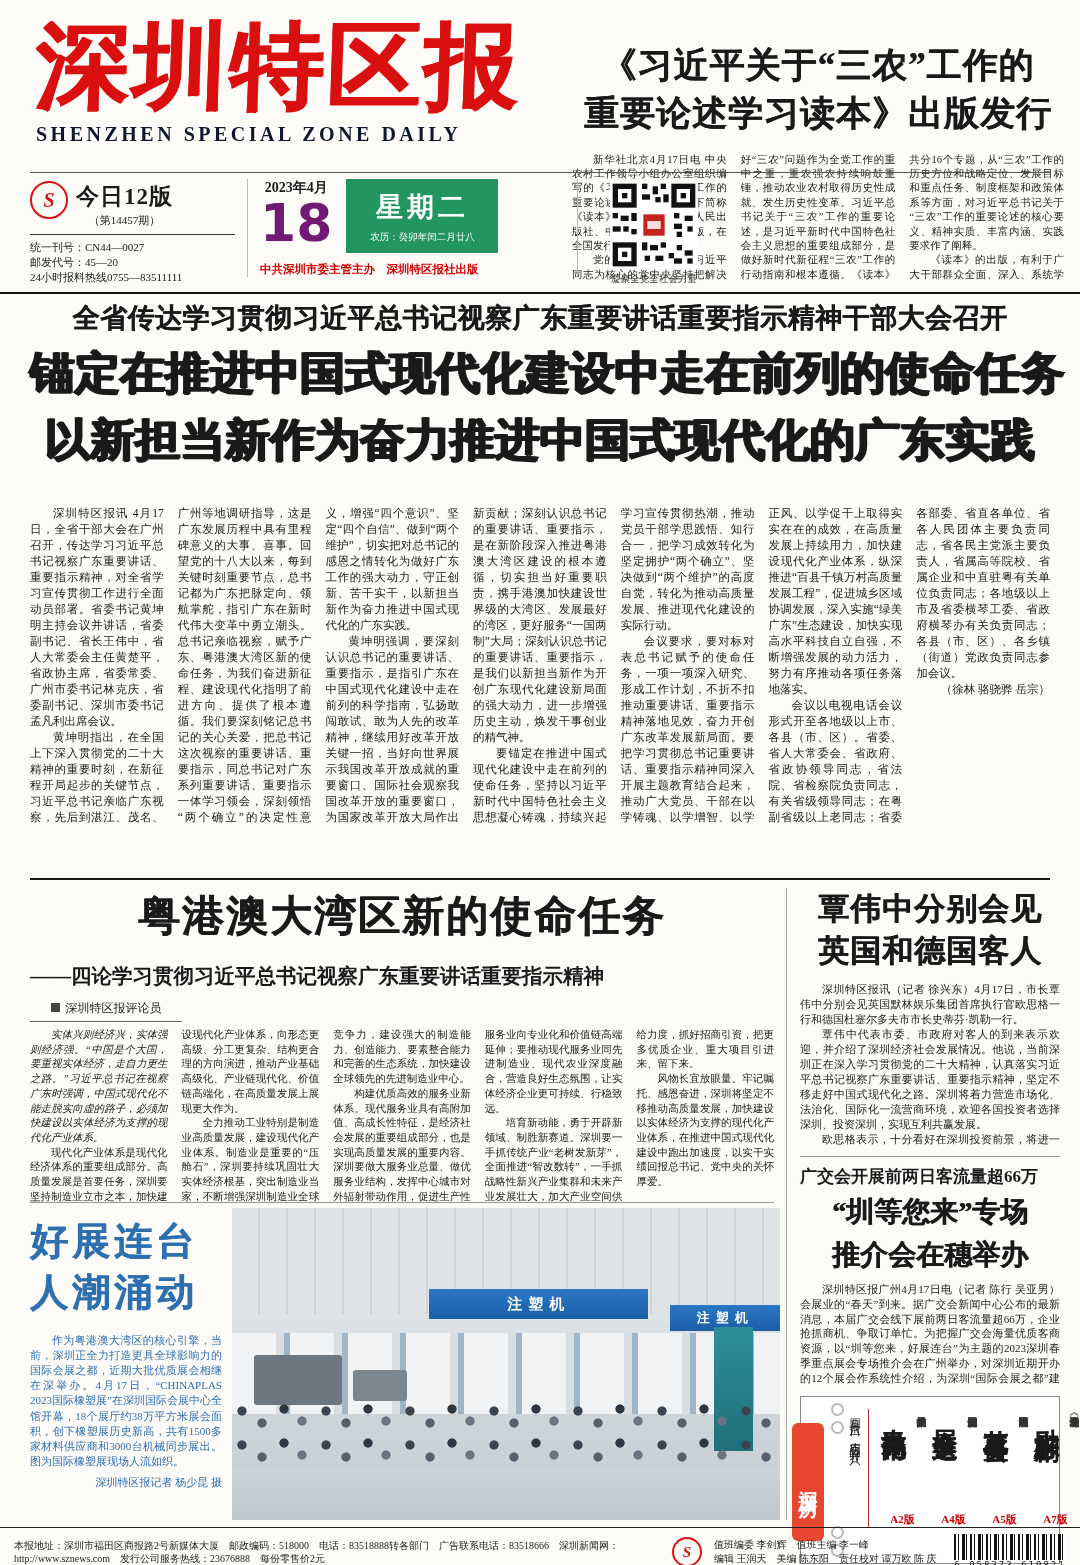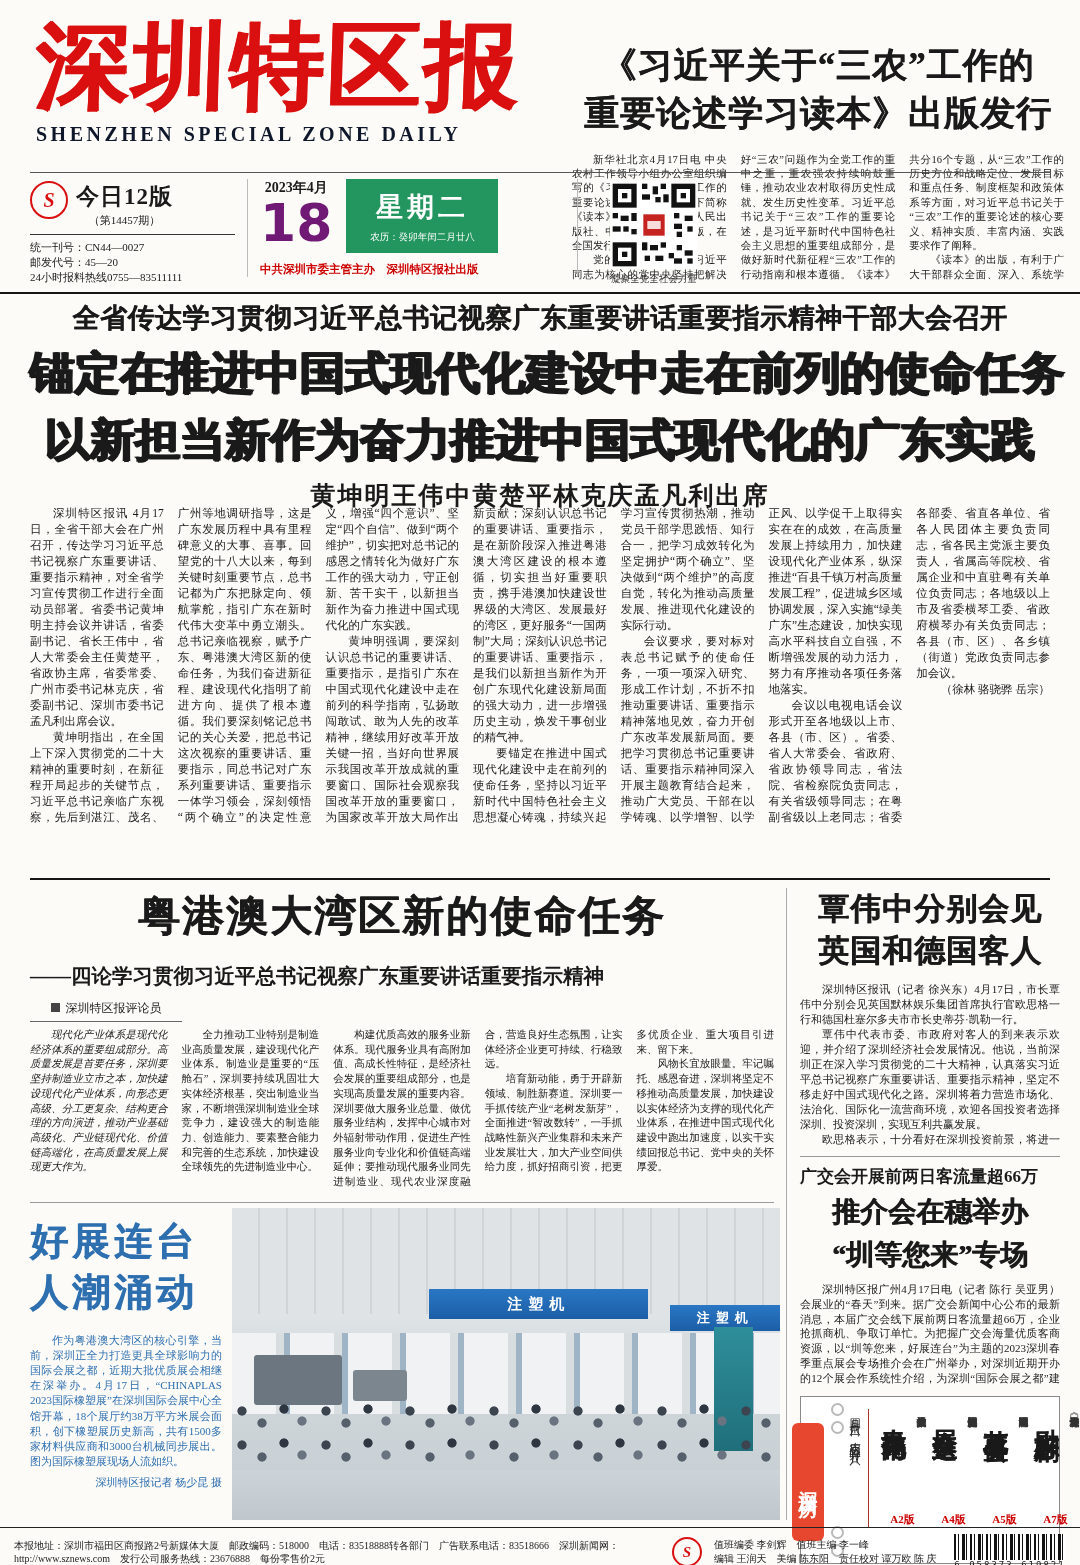--- a/index.html
+++ b/index.html
@@ -247,60 +247,60 @@
       <div class="qr-cap">凝聚全党全社会力量</div>
     </div>
   </div>
 
   <div class="head-rule"></div>
 
   <div class="lead">
     <div class="lead-kicker">全省传达学习贯彻习近平总书记视察广东重要讲话重要指示精神干部大会召开</div>
     <div class="lead-h1">锚定在推进中国式现代化建设中走在前列的使命任务</div>
     <div class="lead-h1">以新担当新作为奋力推进中国式现代化的广东实践</div>
-    <div class="lead-byline">黄坤明王伟中黄楚平林克庆孟凡利出席</div>
   </div>
 
   <div class="lead-body jt">
       <p>深圳特区报讯 4月17日，全省干部大会在广州召开，传达学习习近平总书记视察广东重要讲话、重要指示精神，对全省学习宣传贯彻工作进行全面动员部署。省委书记黄坤明主持会议并讲话，省委副书记、省长王伟中，省人大常委会主任黄楚平，省政协主席，省委常委、广州市委书记林克庆，省委副书记、深圳市委书记孟凡利出席会议。</p>
       <p>黄坤明指出，在全国上下深入贯彻党的二十大精神的重要时刻，在新征程开局起步的关键节点，习近平总书记亲临广东视察，先后到湛江、茂名、广州等地调研指导，这是广东发展历程中具有里程碑意义的大事、喜事。回望党的十八大以来，每到关键时刻重要节点，总书记都为广东把脉定向、领航掌舵，指引广东在新时代伟大变革中勇立潮头。总书记亲临视察，赋予广东、粤港澳大湾区新的使命任务，为我们奋进新征程、建设现代化指明了前进方向、提供了根本遵循。我们要深刻铭记总书记的关心关爱，把总书记这次视察的重要讲话、重要指示，同总书记对广东系列重要讲话、重要指示一体学习领会，深刻领悟“两个确立”的决定性意义，增强“四个意识”、坚定“四个自信”、做到“两个维护”，切实把对总书记的感恩之情转化为做好广东工作的强大动力，守正创新、苦干实干，以新担当新作为奋力推进中国式现代化的广东实践。</p>
       <p>黄坤明强调，要深刻认识总书记的重要讲话、重要指示，是指引广东在中国式现代化建设中走在前列的科学指南，弘扬敢闯敢试、敢为人先的改革精神，继续用好改革开放关键一招，当好向世界展示我国改革开放成就的重要窗口、国际社会观察我国改革开放的重要窗口，为国家改革开放大局作出新贡献；深刻认识总书记的重要讲话、重要指示，是在新阶段深入推进粤港澳大湾区建设的根本遵循，切实担当好重要职责，携手港澳加快建设世界级的大湾区、发展最好的湾区，更好服务“一国两制”大局；深刻认识总书记的重要讲话、重要指示，是我们以新担当新作为开创广东现代化建设新局面的强大动力，进一步增强历史主动，焕发干事创业的精气神。</p>
       <p>要锚定在推进中国式现代化建设中走在前列的使命任务，坚持以习近平新时代中国特色社会主义思想凝心铸魂，持续兴起学习宣传贯彻热潮，推动党员干部学思践悟、知行合一，把学习成效转化为坚定拥护“两个确立”、坚决做到“两个维护”的高度自觉，转化为推动高质量发展、推进现代化建设的实际行动。</p>
       <p>会议要求，要对标对表总书记赋予的使命任务，一项一项深入研究、形成工作计划，不折不扣推动重要讲话、重要指示精神落地见效，奋力开创广东改革发展新局面。要把学习贯彻总书记重要讲话、重要指示精神同深入开展主题教育结合起来，推动广大党员、干部在以学铸魂、以学增智、以学正风、以学促干上取得实实在在的成效，在高质量发展上持续用力，加快建设现代化产业体系，纵深推进“百县千镇万村高质量发展工程”，促进城乡区域协调发展，深入实施“绿美广东”生态建设，加快实现高水平科技自立自强，不断增强发展的动力活力，努力有序推动各项任务落地落实。</p>
       <p>会议以电视电话会议形式开至各地级以上市、各县（市、区）。省委、省人大常委会、省政府、省政协领导同志，省法院、省检察院负责同志，有关省级领导同志；在粤副省级以上老同志；省委各部委、省直各单位、省各人民团体主要负责同志，省各民主党派主要负责人，省属高等院校、省属企业和中直驻粤有关单位负责同志；各地级以上市及省委横琴工委、省政府横琴办有关负责同志；各县（市、区）、各乡镇（街道）党政负责同志参加会议。</p>
       <p>（徐林 骆骁骅 岳宗）</p>
     </div>
 
   <div class="rule2"></div>
 
   <div class="commentary">
     <div class="cm-h2">粤港澳大湾区新的使命任务</div>
     <div class="cm-sub">——四论学习贯彻习近平总书记视察广东重要讲话重要指示精神</div>
     <div class="cm-byline">深圳特区报评论员</div>
     <div class="cm-body jt">
+        <p>实体兴则经济兴，实体强则经济强。“中国是个大国，要重视实体经济，走自力更生之路。”习近平总书记在视察广东时强调，中国式现代化不能走脱实向虚的路子，必须加快建设以实体经济为支撑的现代化产业体系。</p>
         <p>现代化产业体系是现代化经济体系的重要组成部分。高质量发展是首要任务，深圳要坚持制造业立市之本，加快建设现代化产业体系，向形态更高级、分工更复杂、结构更合理的方向演进，推动产业基础高级化、产业链现代化、价值链高端化，在高质量发展上展现更大作为。</p>
         <p>全力推动工业特别是制造业高质量发展，建设现代化产业体系。制造业是重要的“压舱石”，深圳要持续巩固壮大实体经济根基，突出制造业当家，不断增强深圳制造业全球竞争力，建设强大的制造能力、创造能力、要素整合能力和完善的生态系统，加快建设全球领先的先进制造业中心。</p>
         <p>构建优质高效的服务业新体系。现代服务业具有高附加值、高成长性特征，是经济社会发展的重要组成部分，也是实现高质量发展的重要内容。深圳要做大服务业总量、做优服务业结构，发挥中心城市对外辐射带动作用，促进生产性服务业向专业化和价值链高端延伸；要推动现代服务业同先进制造业、现代农业深度融合，营造良好生态氛围，让实体经济企业更可持续、行稳致远。</p>
         <p>培育新动能，勇于开辟新领域、制胜新赛道。深圳要一手抓传统产业“老树发新芽”，全面推进“智改数转”，一手抓战略性新兴产业集群和未来产业发展壮大，加大产业空间供给力度，抓好招商引资，把更多优质企业、重大项目引进来、留下来。</p>
         <p>风物长宜放眼量。牢记嘱托、感恩奋进，深圳将坚定不移推动高质量发展，加快建设以实体经济为支撑的现代化产业体系，在推进中国式现代化建设中跑出加速度，以实干实绩回报总书记、党中央的关怀厚爱。</p>
       </div>
   </div>
 
   <div class="right-col">
     <div class="qw-h3">覃伟中分别会见</div>
     <div class="qw-h3">英国和德国客人</div>
     <div class="qw-body jt">
         <p>深圳特区报讯（记者 徐兴东）4月17日，市长覃伟中分别会见英国默林娱乐集团首席执行官欧思格一行和德国杜塞尔多夫市市长史蒂芬·凯勒一行。</p>
         <p>覃伟中代表市委、市政府对客人的到来表示欢迎，并介绍了深圳经济社会发展情况。他说，当前深圳正在深入学习贯彻党的二十大精神，认真落实习近平总书记视察广东重要讲话、重要指示精神，坚定不移走好中国式现代化之路。深圳将着力营造市场化、法治化、国际化一流营商环境，欢迎各国投资者选择深圳、投资深圳，实现互利共赢发展。</p>
         <p>欧思格表示，十分看好在深圳投资前景，将进一步加强与深圳的合作，加快推进乐高乐园项目建设，争取早日投入运营，提供优质的主题乐园服务。</p>
       </div>
     <hr class="rc-hr">
     <div class="gj-kicker">广交会开展前两日客流量超66万</div>
+    <div class="gj-h3">“圳等您来”专场</div>
     <div class="gj-h3">推介会在穗举办</div>
-    <div class="gj-h3">“圳等您来”专场</div>
     <div class="gj-body jt">
         <p>深圳特区报广州4月17日电（记者 陈行 吴亚男）会展业的“春天”到来。据广交会新闻中心公布的最新消息，本届广交会线下展前两日客流量超66万，企业抢抓商机、争取订单忙。为把握广交会海量优质客商资源，以“圳等您来，好展连台”为主题的2023深圳春季重点展会专场推介会在广州举办，对深圳近期开办的12个展会作系统性介绍，为深圳“国际会展之都”建设凝聚力量。（下转A4版）</p>
       </div>
 
     <div class="calendar">
       <span class="ring" style="left:30px;top:6px;"></span>
       <span class="ring" style="left:30px;top:24px;"></span>
       <span class="ring" style="left:30px;bottom:24px;"></span>
       <span class="ring" style="left:30px;bottom:6px;"></span>
       <div class="cal-tab">深圳日历</div>

